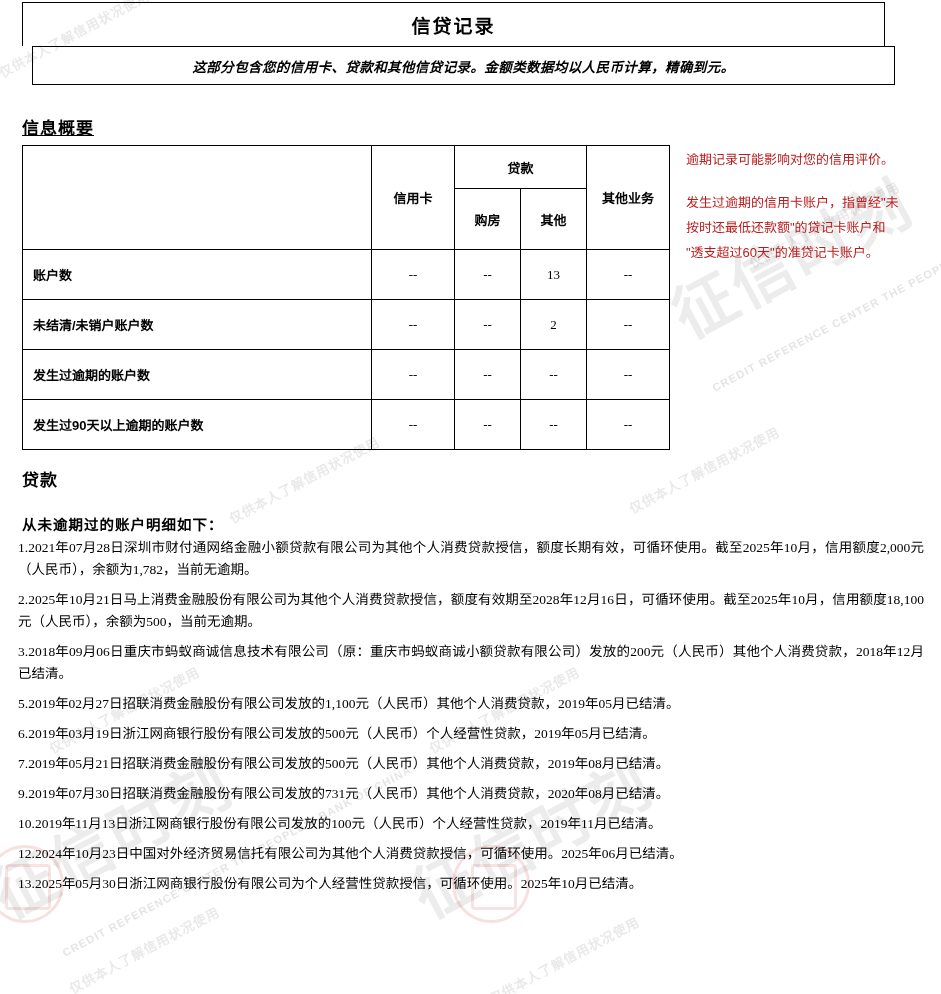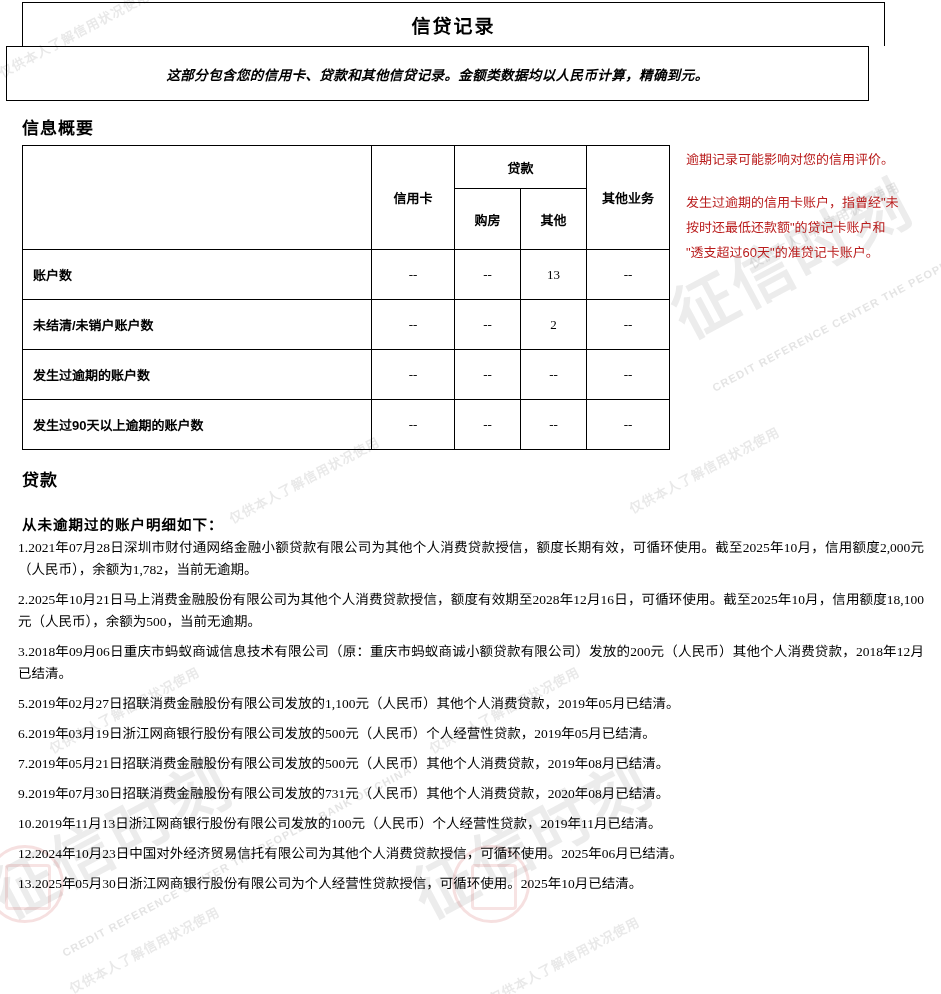--- a/index.html
+++ b/index.html
@@ -75,24 +75,24 @@
   }
   .title-box h1 {
     margin: 12px;
     font-size: 19px;
     font-weight: 700;
     font-family: "Liberation Sans", sans-serif;
     letter-spacing: 2px;
   }
   .subtitle-box {
     position: absolute;
-    left: 6px;
+    left: 32px;
     top: 46px;
     width: 863px;
-    height: 55px;
+    height: 39px;
     box-sizing: border-box;
     border: 1.5px solid #000;
     display: flex;
     align-items: center;
     justify-content: center;
     text-align: center;
   }
   .subtitle-box p {
     margin: 0;
     font-size: 13.5px;
@@ -103,21 +103,21 @@
   }
 
   .section-h {
     position: absolute;
     font-family: "Liberation Sans", sans-serif;
     font-weight: 700;
     font-size: 17px;
     letter-spacing: 1px;
     margin: 0;
   }
-  #h-summary { left: 22px; top: 114px; }
+  #h-summary { left: 22px; top: 114px; text-decoration: underline; }
   #h-loan    { left: 22px; top: 466px; }
   #h-detail  { left: 22px; top: 513px; font-size: 14.5px; }
 
   
   table.summary {
     position: absolute;
     left: 22px;
     top: 145px;
     width: 648px;
     border-collapse: collapse;

